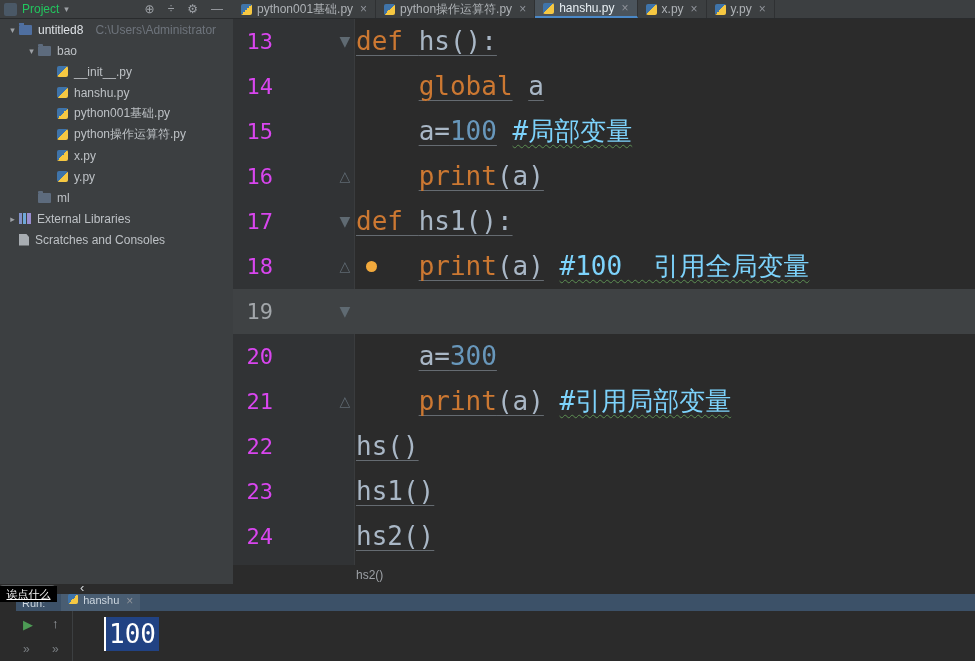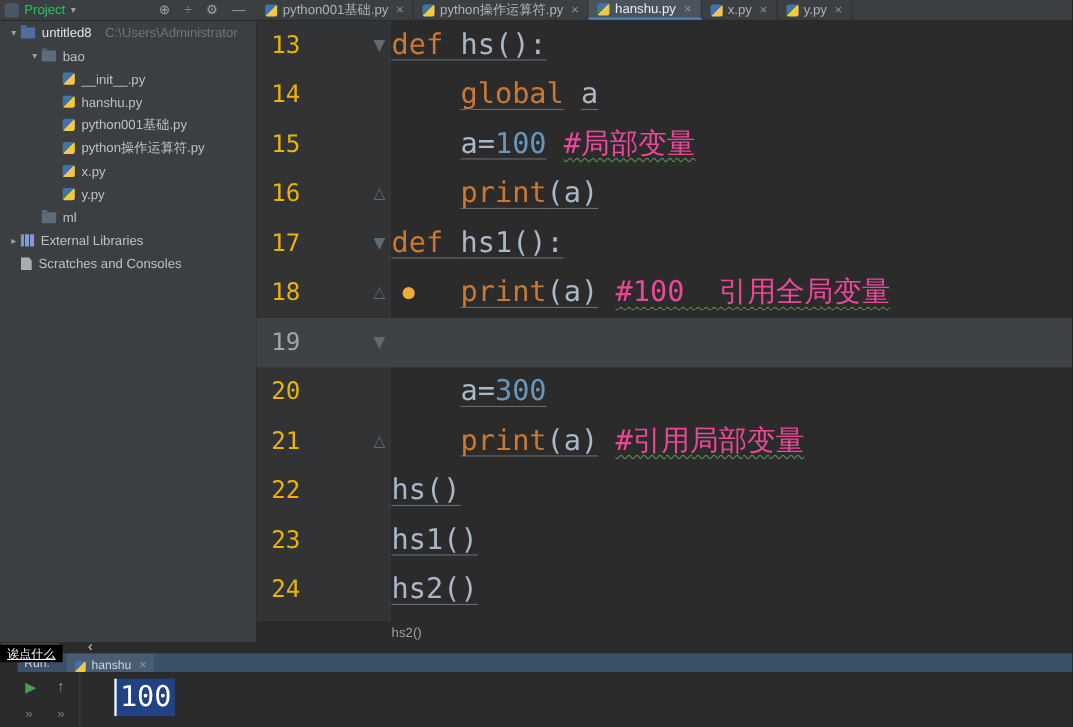--- a/index.html
+++ b/index.html
@@ -49,50 +49,50 @@
 
   
   .editor{position:absolute;left:233px;top:19px;right:0;height:546px;background:#2b2b2b;overflow:hidden;}
   .gutter-bg{position:absolute;left:0;top:0;width:122px;height:100%;background:#313335;
              border-right:1px solid #3a3c3e;box-sizing:border-box;}
   .code-lines{position:absolute;left:0;top:0;right:0;}
   .code-line{position:relative;display:flex;height:45px;line-height:45px;
              font-family:"DejaVu Sans Mono",monospace;font-size:26px;}
   .code-line.current{background:#3f4244;}
   .code-line.current .lnum{color:#a2a6aa;}
-  .lnum{width:40px;text-align:right;color:#eab308;font-size:22px;flex:none;}
+  .lnum{width:40px;text-align:right;color:#d946ef;font-size:22px;flex:none;}
   .fold{width:20px;margin-left:62px;text-align:center;font-size:14px;color:#5f6a72;flex:none;
         font-family:"DejaVu Sans",sans-serif;}
   .code-text{white-space:pre;color:#a9b7c6;padding-left:1px;}
   .tk{text-decoration:underline;text-decoration-thickness:1px;text-underline-offset:5px;
       text-decoration-color:rgba(160,172,184,0.5);}
   .tk.ws{text-decoration:none;}
   .tk.kw{color:#cc7832;}
   .tk.fn{color:#a9b7c6;}
   .tk.pl{color:#a9b7c6;}
   .tk.num{color:#6897bb;}
-  .tk.cm{color:#ec4899;text-decoration:underline wavy #5c8f52;text-decoration-thickness:1px;
+  .tk.cm{color:#7dd3fc;text-decoration:underline wavy #5c8f52;text-decoration-thickness:1px;
          text-underline-offset:4px;}
   .bulb{position:absolute;left:133px;top:17px;width:11px;height:11px;border-radius:50%;
         background:#f2a93c;}
 
   .breadcrumb{position:absolute;left:233px;top:565px;right:0;height:20px;background:#2b2b2b;
               font-size:12px;color:#9da1a6;display:flex;align-items:center;padding-left:123px;
               box-sizing:border-box;}
 
   .hstrip{position:absolute;left:0;top:584px;width:233px;height:10px;background:#2b2b2b;}
   .thumb{position:absolute;left:0;top:1px;width:55px;height:7px;background:#5c5f61;border-radius:3px;}
   .strip-chevron{position:absolute;left:80px;top:-4px;color:#cfd3d6;font-size:13px;}
 
   
   .run-panel{position:absolute;left:16px;top:594px;width:100%;height:86px;}
   .run-header{height:17px;background:#3c5168;display:flex;align-items:center;
               font-size:11px;color:#ccd6df;}
   .run-label{padding-left:6px;}
-  .run-tab{display:flex;align-items:flex-end;gap:5px;height:100%;padding:0 7px;margin-left:16px;
+  .run-tab{display:flex;align-items:flex-start;gap:5px;height:100%;padding:0 7px;margin-left:16px;
            background:rgba(255,255,255,0.07);}
   .run-tab .pyicon{width:10px;height:10px;}
   .console{position:relative;height:50px;background:#2b2b2b;}
   .console-toolbar{position:absolute;left:0;top:0;width:57px;height:100%;
                    border-right:1px solid #3c3f41;box-sizing:border-box;}
   .play{position:absolute;left:7px;top:6px;color:#4d9b55;font-size:13px;}
   .uparr{position:absolute;left:36px;top:5px;color:#9da1a6;font-size:13px;}
   .exp1{position:absolute;left:7px;top:31px;color:#787d81;font-size:12px;}
   .exp2{position:absolute;left:36px;top:31px;color:#787d81;font-size:12px;}
   .console-out{position:absolute;left:57px;top:0;right:0;height:100%;}

